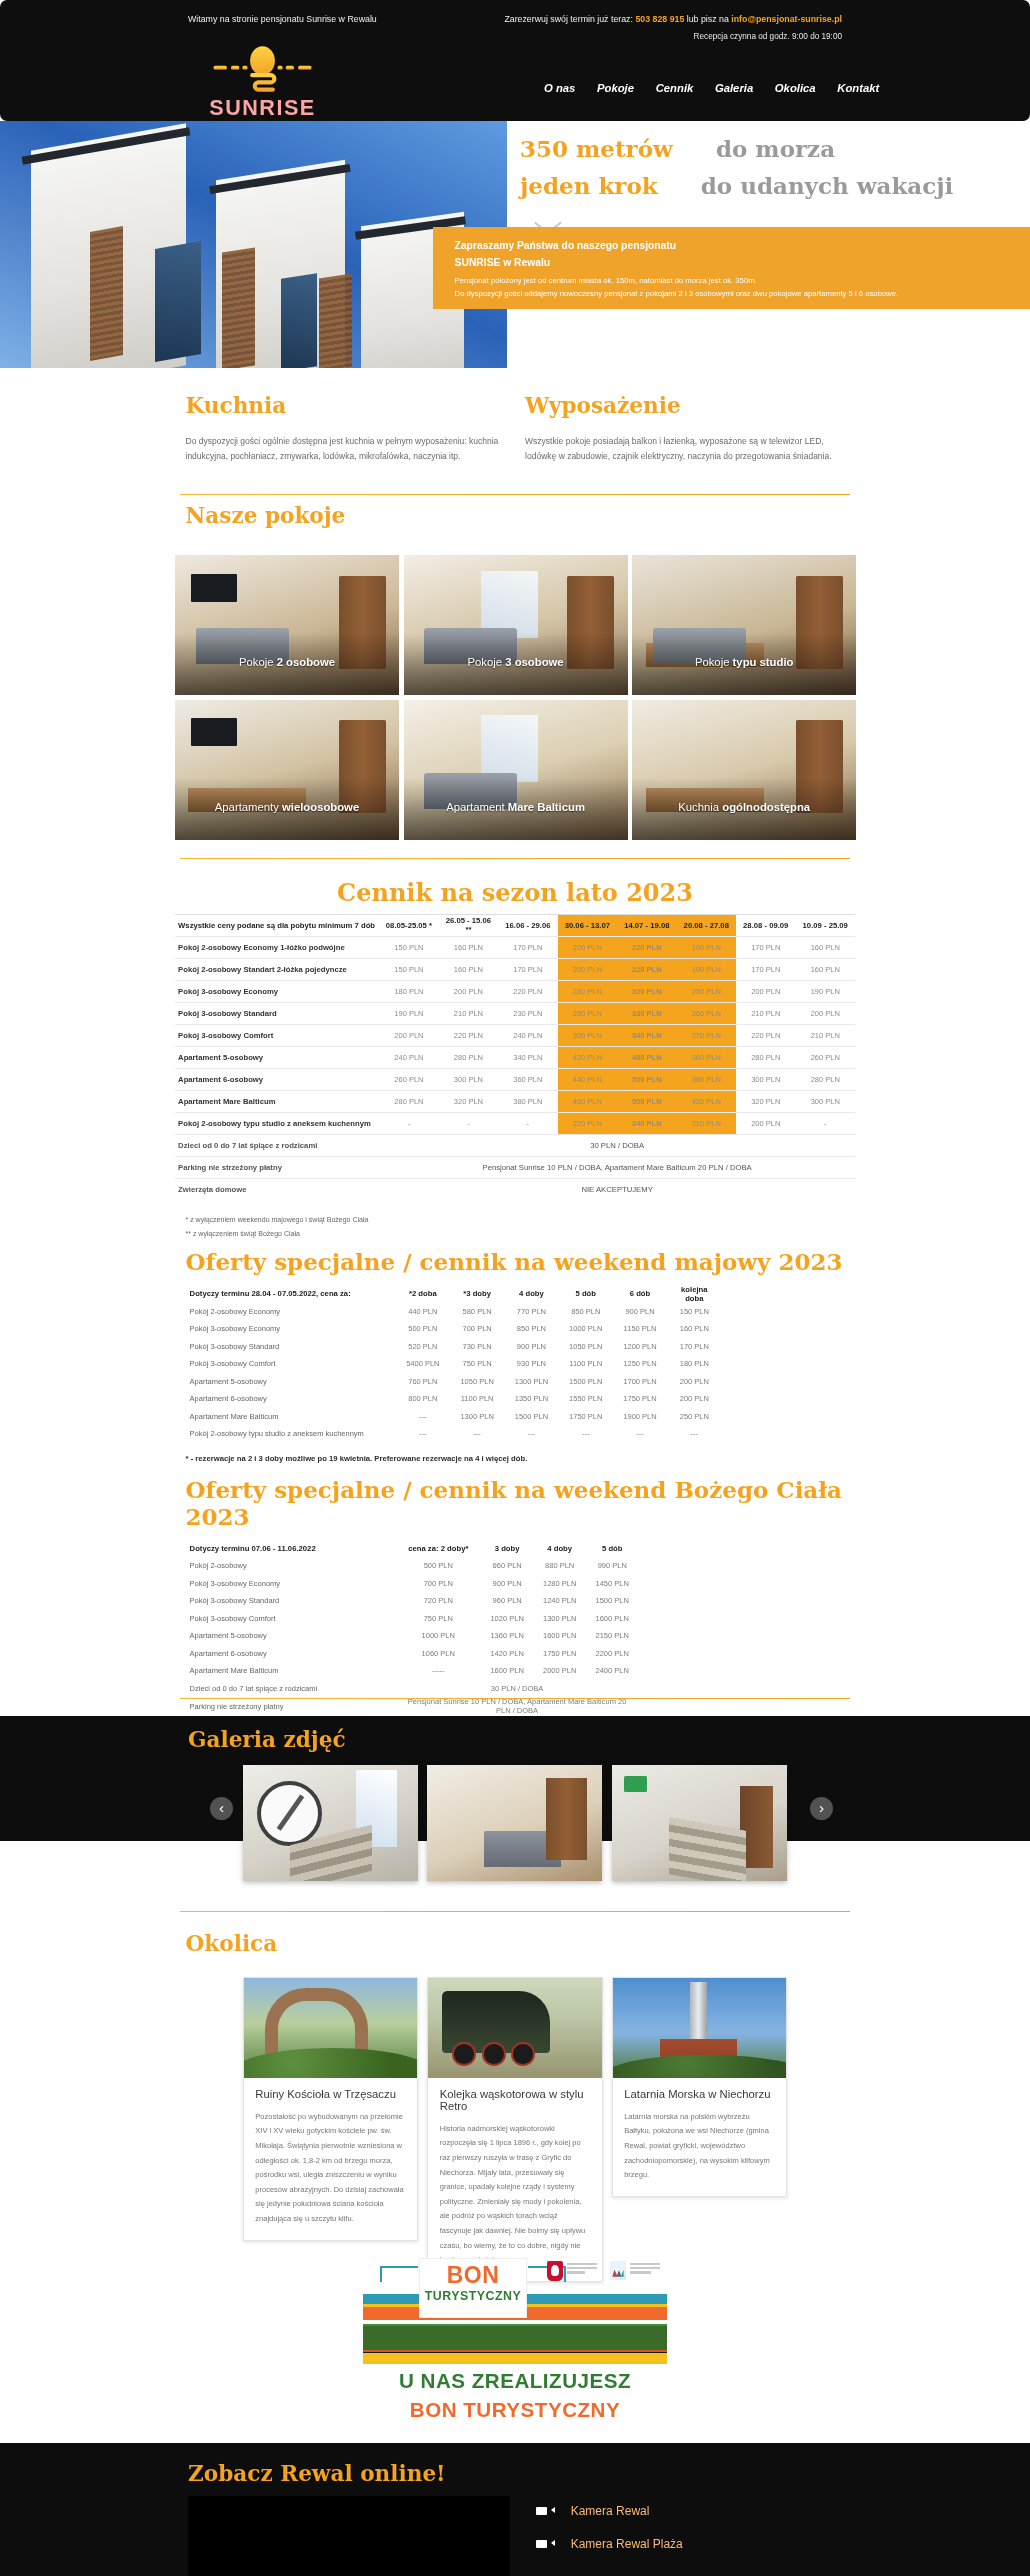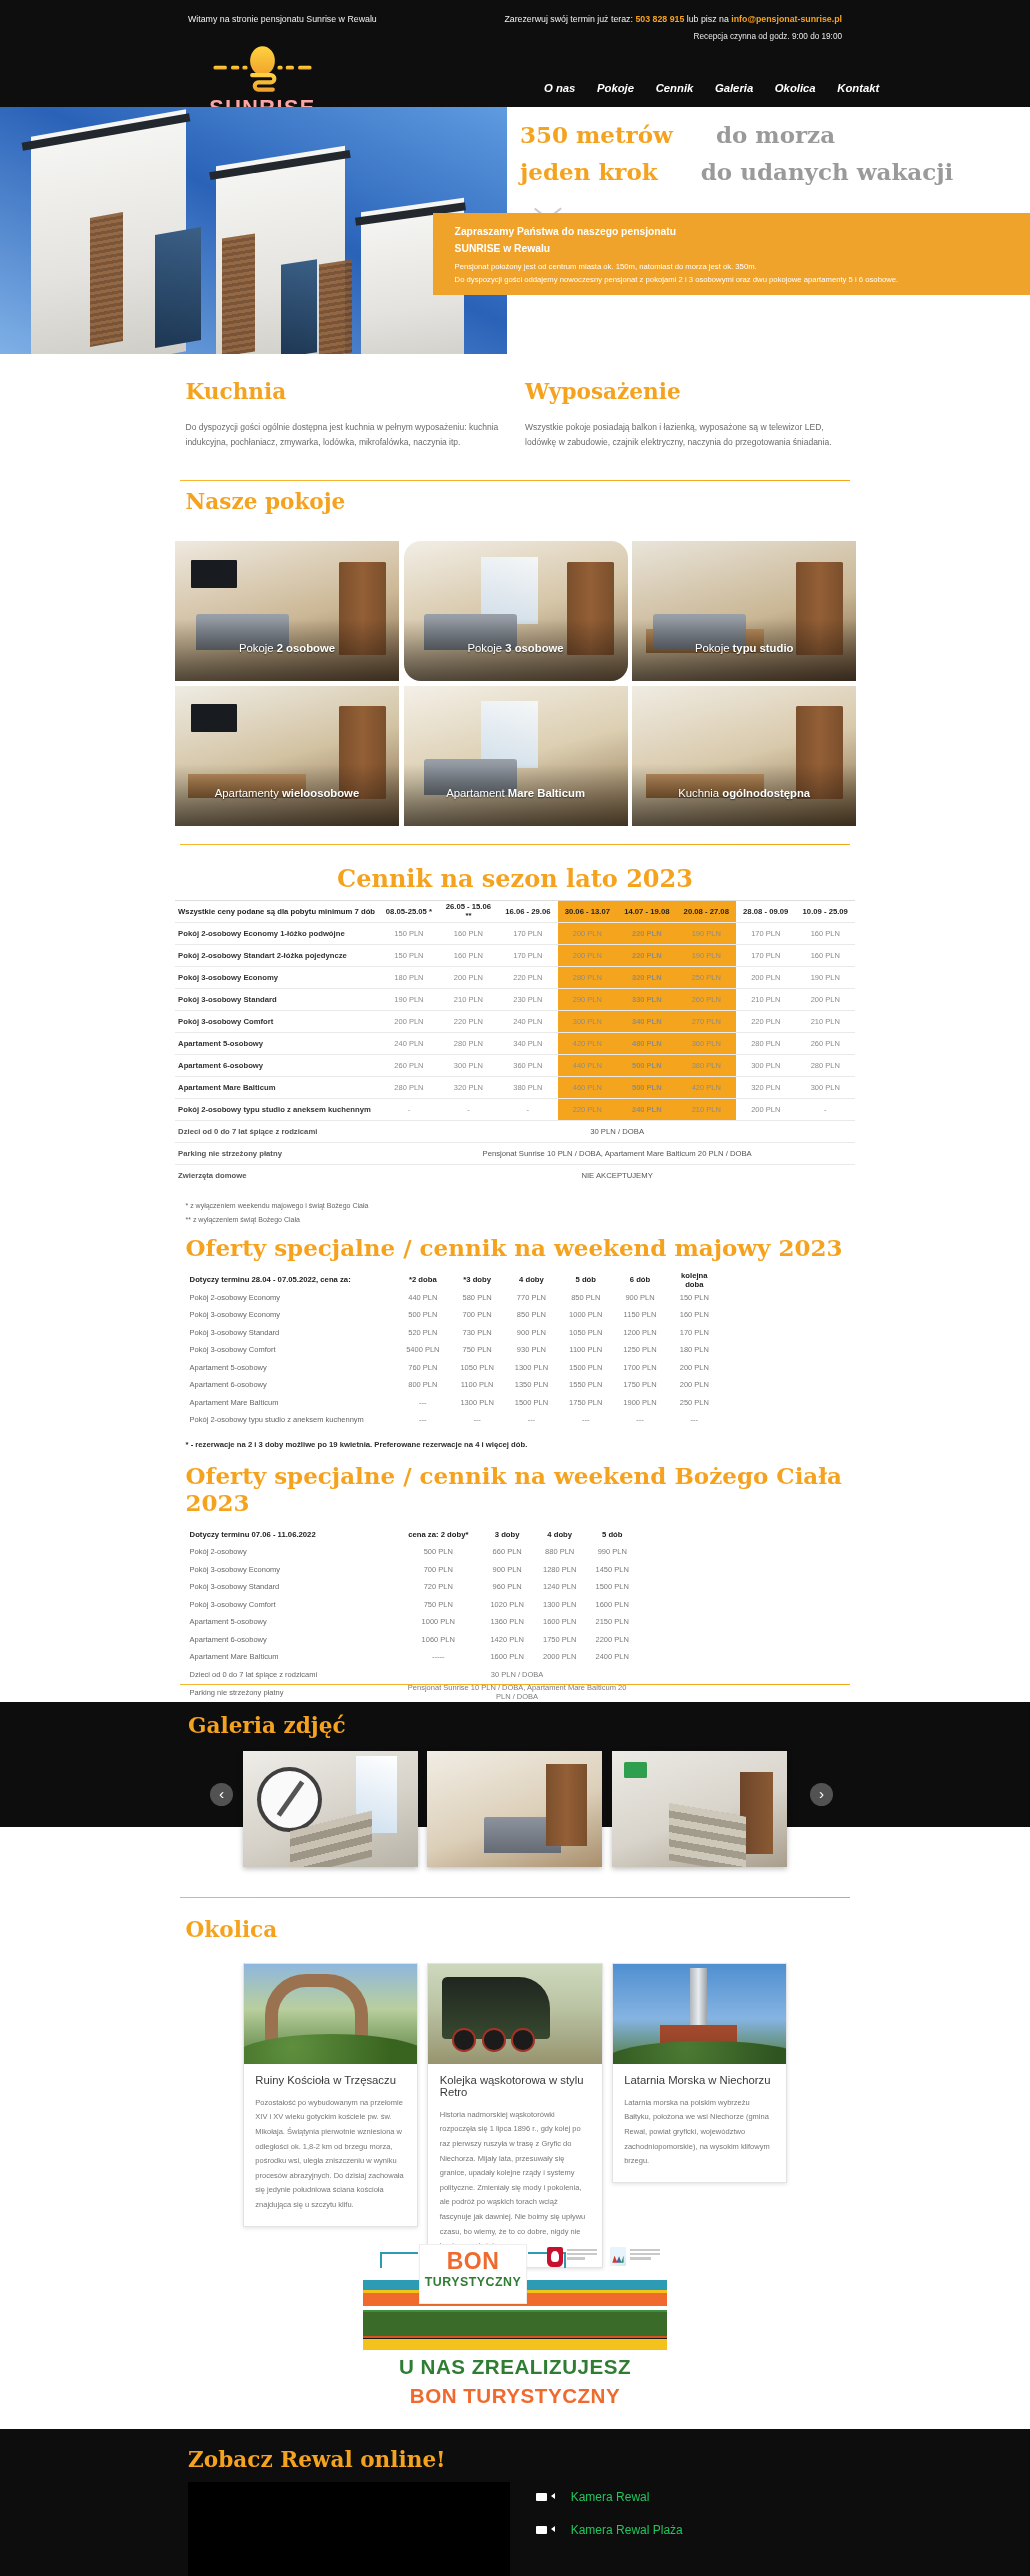--- a/index.html
+++ b/index.html
@@ -2,21 +2,21 @@
 <html lang="pl" style="font-size:8.2px"><head>
 <meta charset="utf-8">
 <style>
   html,body{margin:0;padding:0;background:#ffffff;}
   body{width:1030px;font-family:"Liberation Sans",sans-serif;-webkit-font-smoothing:antialiased;}
   h2{margin:0;font-family:"DejaVu Serif","Liberation Serif",serif;font-weight:700;color:#F5A31F;font-size:23px;}
   .wrap{width:659px;margin:0 auto;position:relative;}
   .divider{height:1px;background:linear-gradient(90deg,#F7B733,#F2A516);width:670px;margin:0 auto;}
 
   
-  .topbar{position:relative;height:107px;background:#0e0e0e;color:#fff;}
+  .topbar{position:relative;height:121px;background:#0e0e0e;color:#fff;border-radius:7px;}
   .tb-welcome{position:absolute;left:188px;top:14.4px;font-size:8.8px;color:#f2f2f2;}
   .tb-reserve{position:absolute;right:188px;top:14.4px;font-size:8.8px;color:#f2f2f2;}
   .tb-reserve b{color:#F5A31F;}
   .tb-reception{position:absolute;right:188px;top:32px;font-size:8.2px;color:#e9e9e9;}
   .logo{position:absolute;left:188px;top:45px;width:149px;text-align:center;}
   .logo svg{display:block;margin:0 auto;}
   .logo-name{font-size:21.6px;font-weight:700;letter-spacing:1.5px;color:#fca5a5;line-height:1.05;}
   .logo-tag{font-size:7.7px;color:#ddd;margin-top:2.1px;}
   .mainnav{position:absolute;left:544px;top:82px;display:flex;gap:21.6px;}
   .mainnav a{color:#fff;font-size:11.3px;font-weight:700;text-decoration:none;cursor:pointer;font-style:italic;}
@@ -63,21 +63,21 @@
   
   .rooms{height:363px;box-sizing:border-box;padding-top:8.2px;position:relative;}
   .rooms h2{font-size:21.6px;}
   .rooms-grid{width:680px;margin:27px auto 0;display:grid;grid-template-columns:repeat(3,224px);grid-auto-rows:140px;gap:4.6px;}
   .tile{position:relative;overflow:hidden;cursor:pointer;}
   .tile .scrim{position:absolute;left:0;right:0;bottom:0;height:62px;background:linear-gradient(transparent,rgba(0,0,0,.55));}
   .tile-label{position:absolute;left:0;right:0;bottom:27px;text-align:center;color:#fff;font-size:11.3px;text-shadow:0 0.5px 1.5px rgba(0,0,0,.6);}
   .tile-label b{font-weight:700;}
   .tfur{position:absolute;}
   .ph1{background:linear-gradient(165deg,#efe9df 0%,#cbb795 55%,#7e6243 100%);}
-  .ph2{background:linear-gradient(165deg,#f2eee6 0%,#d6c6a8 50%,#8a6f4e 100%);border-radius:17px;}
+  .ph2{background:linear-gradient(165deg,#f2eee6 0%,#d6c6a8 50%,#8a6f4e 100%);}
   .ph3{background:linear-gradient(165deg,#e9e4da 0%,#c9b694 55%,#74583b 100%);}
   .ph4{background:linear-gradient(165deg,#efece4 0%,#d2c2a2 50%,#7c6040 100%);}
   .ph5{background:linear-gradient(165deg,#f4f0e8 0%,#dccfb2 50%,#8d714c 100%);}
   .ph6{background:linear-gradient(165deg,#f0ece3 0%,#d8c9ab 50%,#80643f 100%);}
   .fur-wardrobe{right:13.4px;top:20.6px;width:47px;height:93px;background:linear-gradient(90deg,#7b4f2c,#935f36 50%,#7b4f2c);border-radius:1.5px;}
   .fur-bed{left:20.6px;bottom:31px;width:93px;height:36px;background:linear-gradient(#9aa0a8,#6d737c);border-radius:3.1px 3.1px 0 0;}
   .fur-tv{left:15.5px;top:18.5px;width:46px;height:28px;background:#181c20;border-radius:1px;}
   .fur-window{left:77px;top:15.5px;width:57px;height:67px;background:linear-gradient(200deg,#f8fbff,#cfe2f4);opacity:.85;}
   .fur-counter{left:13.4px;bottom:28px;width:118px;height:24px;background:linear-gradient(#b98d5e,#8f6538);}
 
@@ -185,21 +185,21 @@
   .polska::after{content:"";position:absolute;left:2.1px;bottom:3.1px;width:11.3px;height:7.2px;background:linear-gradient(90deg,#d23b2f 30%,#2e6fb5 60%,#3e9c4f);clip-path:polygon(0 100%,20% 0,40% 80%,60% 10%,80% 90%,100% 0,100% 100%);}
   .bon-cta1{margin-top:24px;font-size:20.6px;font-weight:800;color:#2F7D32;letter-spacing:0.5px;}
   .bon-cta2{margin-top:5.2px;font-size:20.6px;font-weight:800;color:#F06A2D;letter-spacing:0.5px;}
 
   
   .dark-bottom{position:relative;height:629px;background:#0d0d0d;color:#fff;}
   .dark-bottom h2{font-size:21.6px;}
   .online-title{position:absolute;left:188px;top:17.5px;}
   .video{position:absolute;left:188px;top:53px;width:322px;height:173px;background:#000;cursor:pointer;}
   .cam-link{position:absolute;left:536px;display:flex;align-items:center;gap:6.2px;cursor:pointer;}
-  .cam-link .txt{color:#22c55e;font-size:12px;padding-left:11px;}
+  .cam-link .txt{color:#fdba74;font-size:12px;padding-left:11px;}
   .cam{position:relative;width:17.5px;height:9.3px;}
   .cam-body{position:absolute;left:0;top:1px;width:11.3px;height:7.2px;background:#fff;border-radius:1px;}
   .cam-lens{position:absolute;left:12px;top:1px;border:3.6px solid transparent;border-right:4.6px solid #fff;}
   .cl1{top:61px;} .cl2{top:94px;}
 </style>
 </head>
 <body>
 
 <header class="topbar">
   <div class="tb-welcome">Witamy na stronie pensjonatu Sunrise w Rewalu</div>

